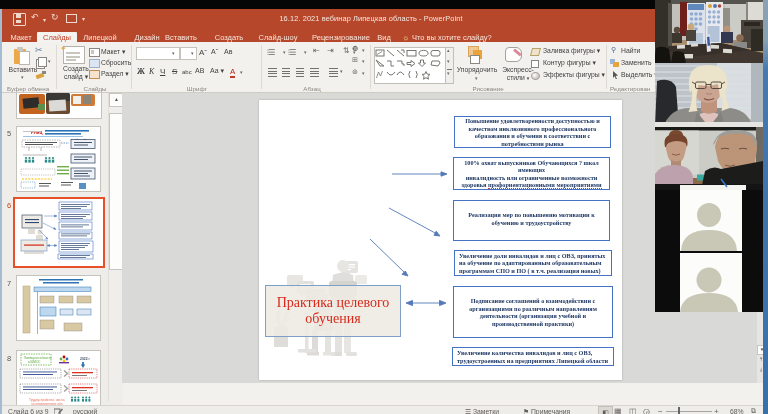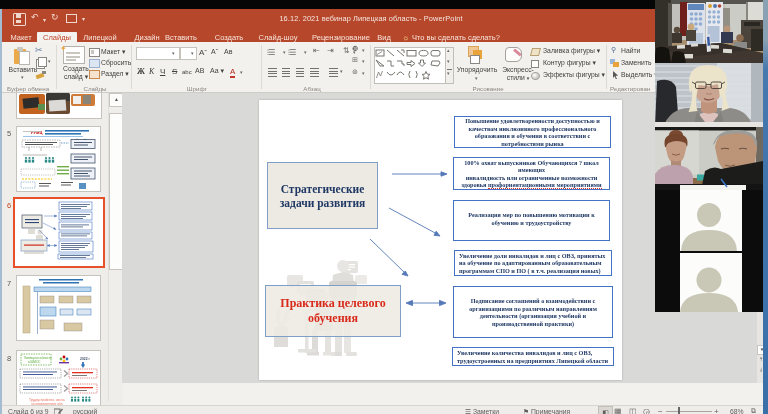--- a/index.html
+++ b/index.html
@@ -64,21 +64,21 @@
     <div class="abs tab" style="left:8px;width:22px;">Макет</div>
     <div class="abs tab" id="tab-home" style="left:35px;width:40px;">Слайды</div>
     <div class="abs tab" style="left:80px;width:36px;">Липецкой</div>
     <div class="abs tab" style="left:121px;width:32px;margin-left:8px;">Дизайн</div>
     <div class="abs tab" style="left:158px;width:42px;">Вставить</div>
     <div class="abs tab" style="left:205px;width:44px;">Создать</div>
     <div class="abs tab" style="left:254px;width:44px;">Слайд-шоу</div>
     <div class="abs tab" style="left:306px;width:66px;">Рецензирование</div>
     <div class="abs tab" style="left:372px;width:20px;">Вид</div>
     <div class="abs tab" style="left:400px;width:8px;color:#f7e9a0;">☼</div>
-    <div class="abs tab" style="left:410px;width:90px;text-align:left;">Что вы сделать сделать?</div>
+    <div class="abs tab" style="left:410px;width:90px;text-align:left;">Что вы хотите слайду?</div>
   </div>
 
   <div class="abs" id="ribbon">
     <div class="abs gsep" style="left:54px;"></div>
     <div class="abs gsep" style="left:129px;"></div>
     <div class="abs gsep" style="left:259px;"></div>
     <div class="abs gsep" style="left:368px;"></div>
     <div class="abs gsep" style="left:604px;"></div>
     <div class="abs glabel" style="left:2px;width:50px;">Буфер обмена ⃺</div>
     <div class="abs glabel" style="left:60px;width:66px;">Слайды</div>
@@ -466,26 +466,23 @@
           <rect x="56" y="117" width="12" height="3.5" fill="#c6c3bc"></rect>
         <rect x="38" y="76" width="3.5" height="42" fill="#c2bfb8"></rect>
           <rect x="31" y="114" width="18" height="3.5" fill="#c2bfb8"></rect>
 
         <path d="M12,92 q-7,-14 1,-21 q-1,12 2,19 q2,-16 10,-19 q-5,10 -7,21 z" fill="#c2bfb8"></path>
         <path d="M14,92 q8,-12 12,-10 q-7,4 -9,12 z" fill="#cdcac3"></path>
         <rect x="7" y="92" width="14" height="20" fill="#b8b5ae"></rect>
       </g>
     </svg>
 
-    <div class="abs" style="left:8px;top:62px;width:109px;height:65px;background:#edeae3;border:1.5px solid #7f9fc8;
-         font-family:'Liberation Serif',serif;font-weight:bold;color:#1f3864;font-size:11.5px;line-height:14px;
-         display:flex;align-items:center;justify-content:center;text-align:center;">Стратегические<br>задачи развития</div>
 
     <div class="abs" style="left:6px;top:185px;width:134px;height:50px;background:rgba(237,234,227,.88);border:1.5px solid #7f9fc8;
-         font-family:'Liberation Serif',serif;font-weight:bold;color:#d9291b;font-size:12px;
+         font-family:'Liberation Serif',serif;font-weight:normal;color:#d9291b;font-size:14px;
          display:flex;align-items:center;justify-content:center;text-align:center;">Практика целевого обучения</div>
 
     <div class="abs rbox" style="left:195px;top:16px;width:157px;height:32px;">
         <span>Повышение удовлетворенности доступностью и<br>качеством инклюзивного  профессионального<br>образования и обучения  в соответствии с<br>потребностями рынка</span>
       </div>
     <div class="abs rbox" style="left:194px;top:57px;width:157px;height:33px;">
         <span>100% охват выпускников Обучающихся ? школ<br>имеющих<br>инвалидность  или ограниченные возможности<br>здоровья <span style="border-bottom:1px dotted #e03020;">профориентационными мероприятиями</span></span>
       </div>
     <div class="abs rbox" style="left:194px;top:100px;width:157px;height:41px;align-items:flex-start;">
         <span style="padding-top:10px;">Реализация мер по повышению мотивации к<br>обучению и трудоустройству</span>

